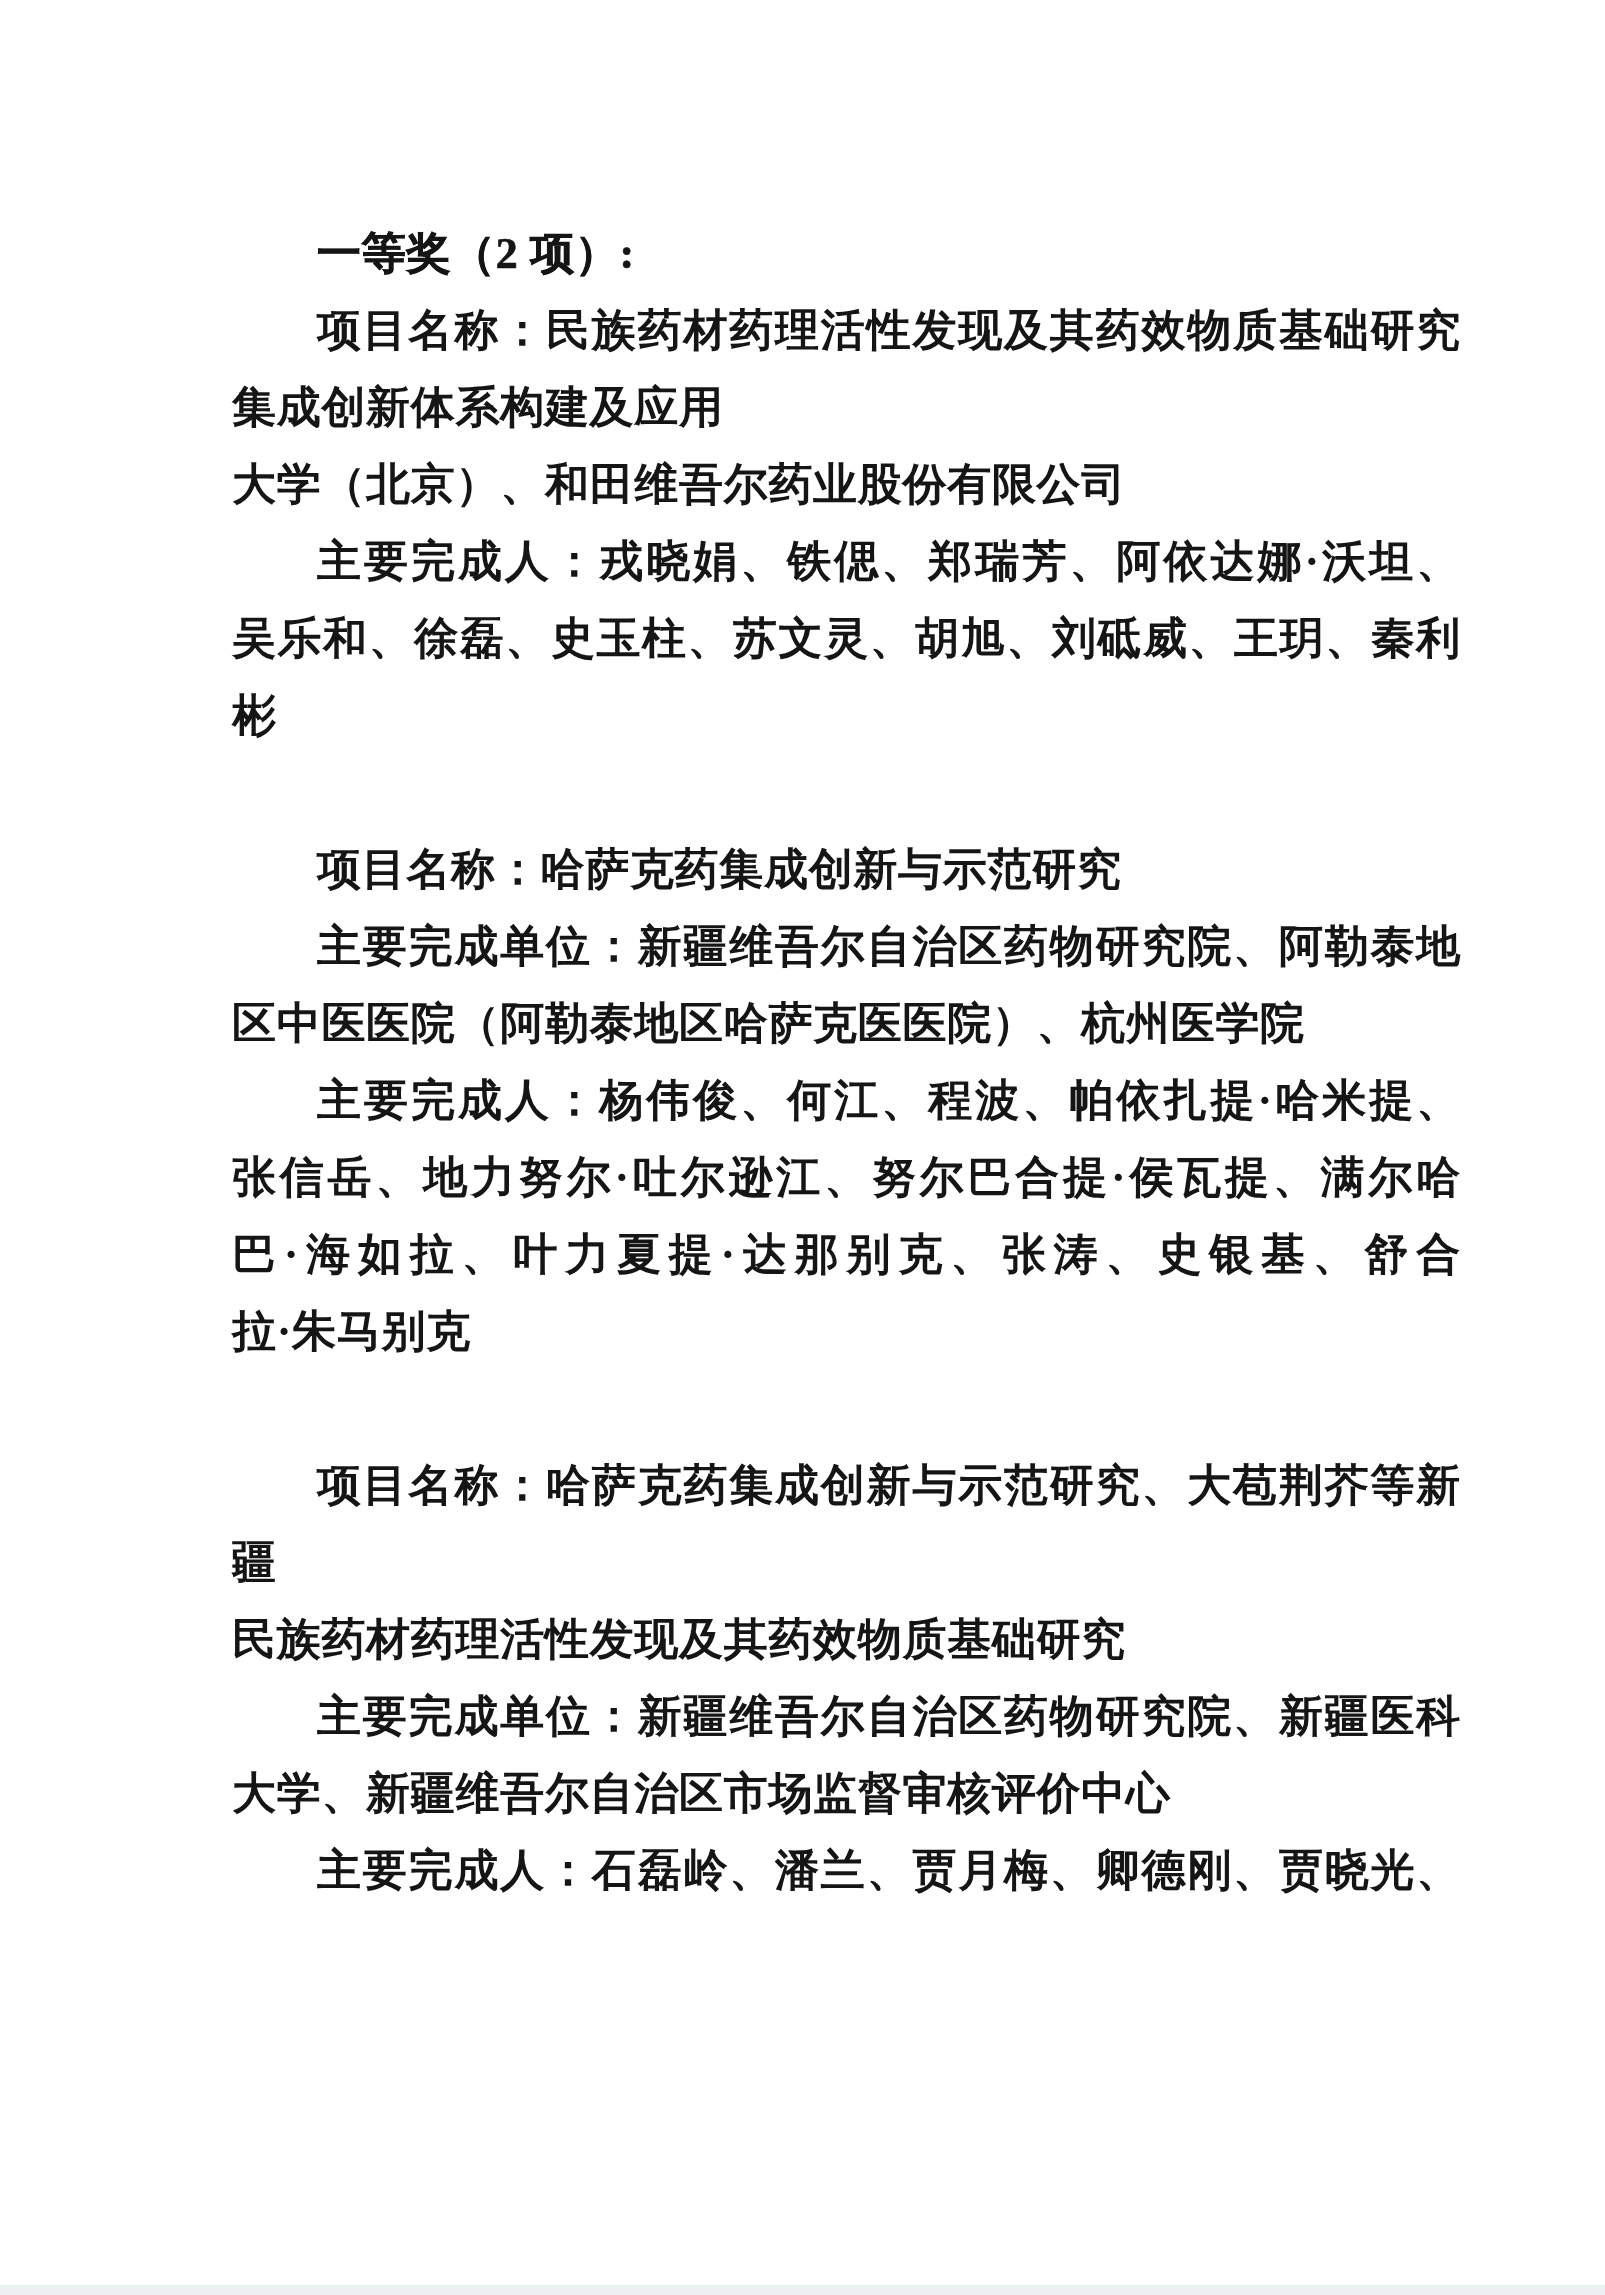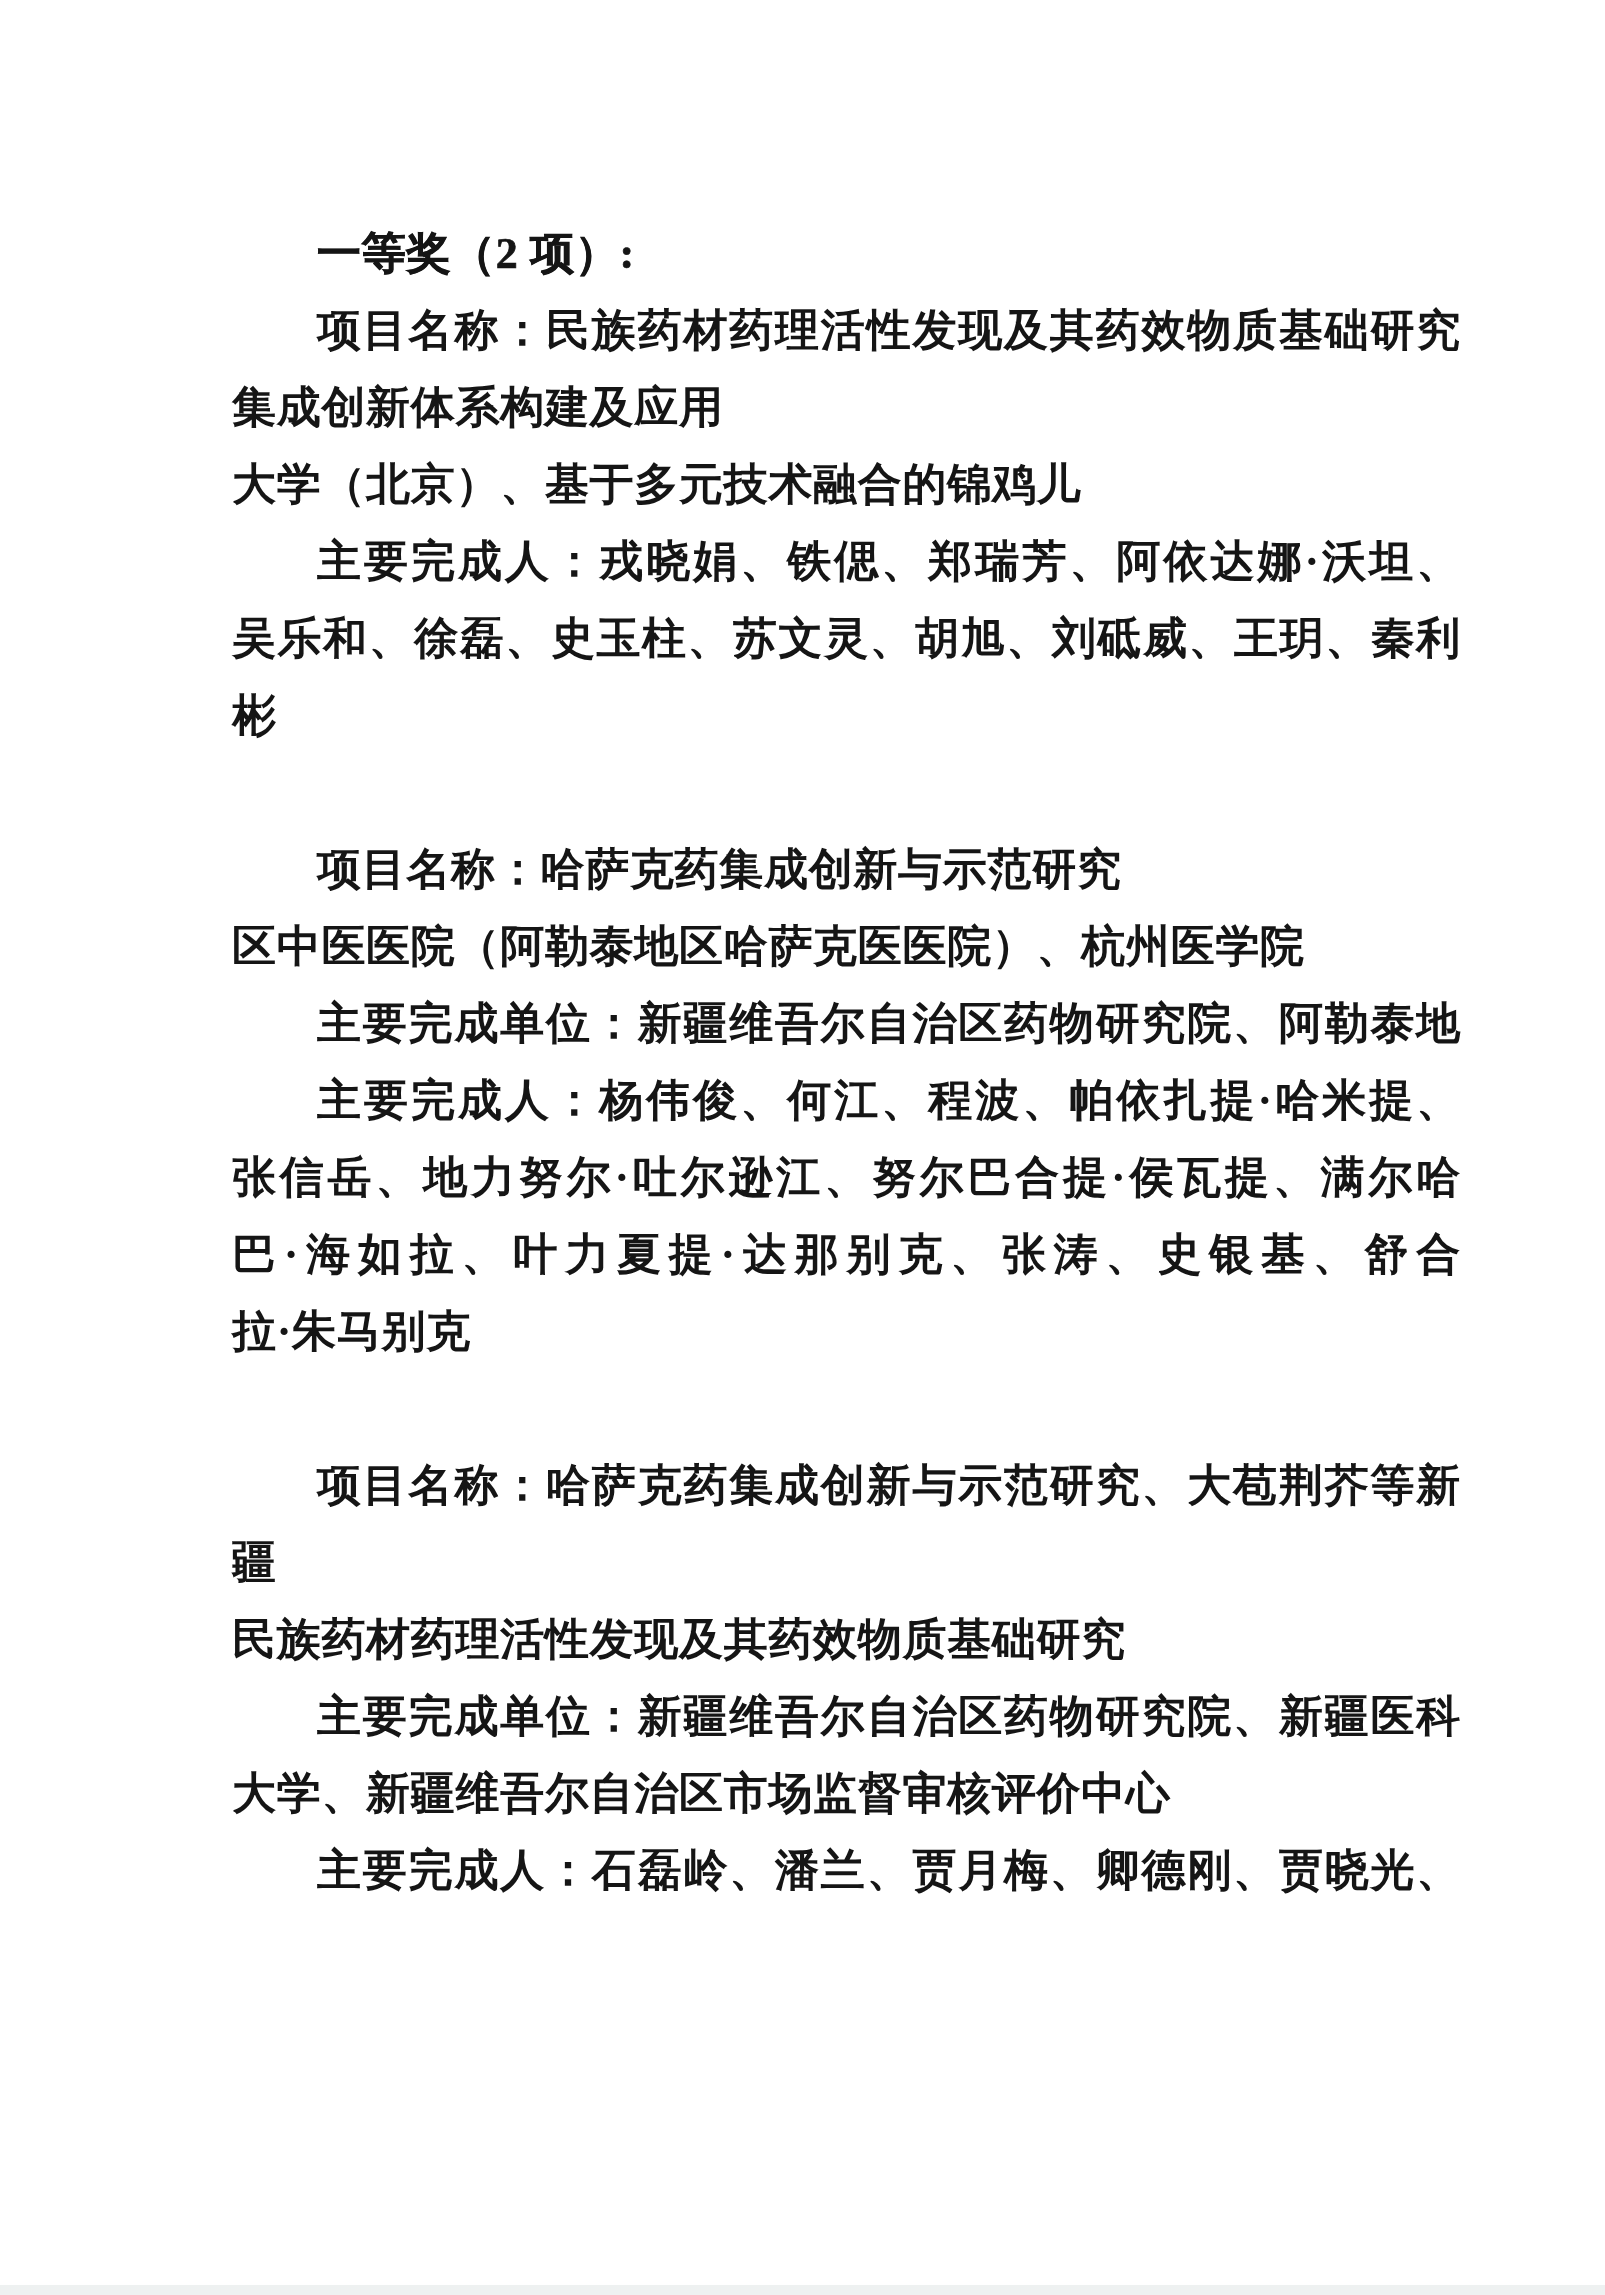--- a/index.html
+++ b/index.html
@@ -57,32 +57,32 @@
 <body>
 
 <div class="page">
   <div class="content">
 
     <div class="line first heading-line">一等奖（2 项）:</div>
 
     <div>
       <div class="line first fill">项目名称：民族药材药理活性发现及其药效物质基础研究</div>
       <div class="line">集成创新体系构建及应用</div>
-      <div class="line">大学（北京）、基于多元技术融合的锦鸡儿</div>
+      <div class="line">大学（北京）、和田维吾尔药业股份有限公司</div>
       <div class="line first fill">主要完成人：戎晓娟、铁偲、郑瑞芳、阿依达娜·沃坦、</div>
       <div class="line fill">吴乐和、徐磊、史玉柱、苏文灵、胡旭、刘砥威、王玥、秦利</div>
       <div class="line">彬</div>
     </div>
 
     <div class="gap"></div>
 
     <div>
       <div class="line first">项目名称：哈萨克药集成创新与示范研究</div>
+      <div class="line first fill">主要完成单位：新疆维吾尔自治区药物研究院、阿勒泰地</div>
       <div class="line">区中医医院（阿勒泰地区哈萨克医医院）、杭州医学院</div>
-      <div class="line first fill">主要完成单位：新疆维吾尔自治区药物研究院、阿勒泰地</div>
       <div class="line first fill">主要完成人：杨伟俊、何江、程波、帕依扎提·哈米提、</div>
       <div class="line fill">张信岳、地力努尔·吐尔逊江、努尔巴合提·侯瓦提、满尔哈</div>
       <div class="line fill">巴·海如拉、叶力夏提·达那别克、张涛、史银基、舒合</div>
       <div class="line">拉·朱马别克</div>
     </div>
 
     <div class="gap"></div>
 
 
     <div>

